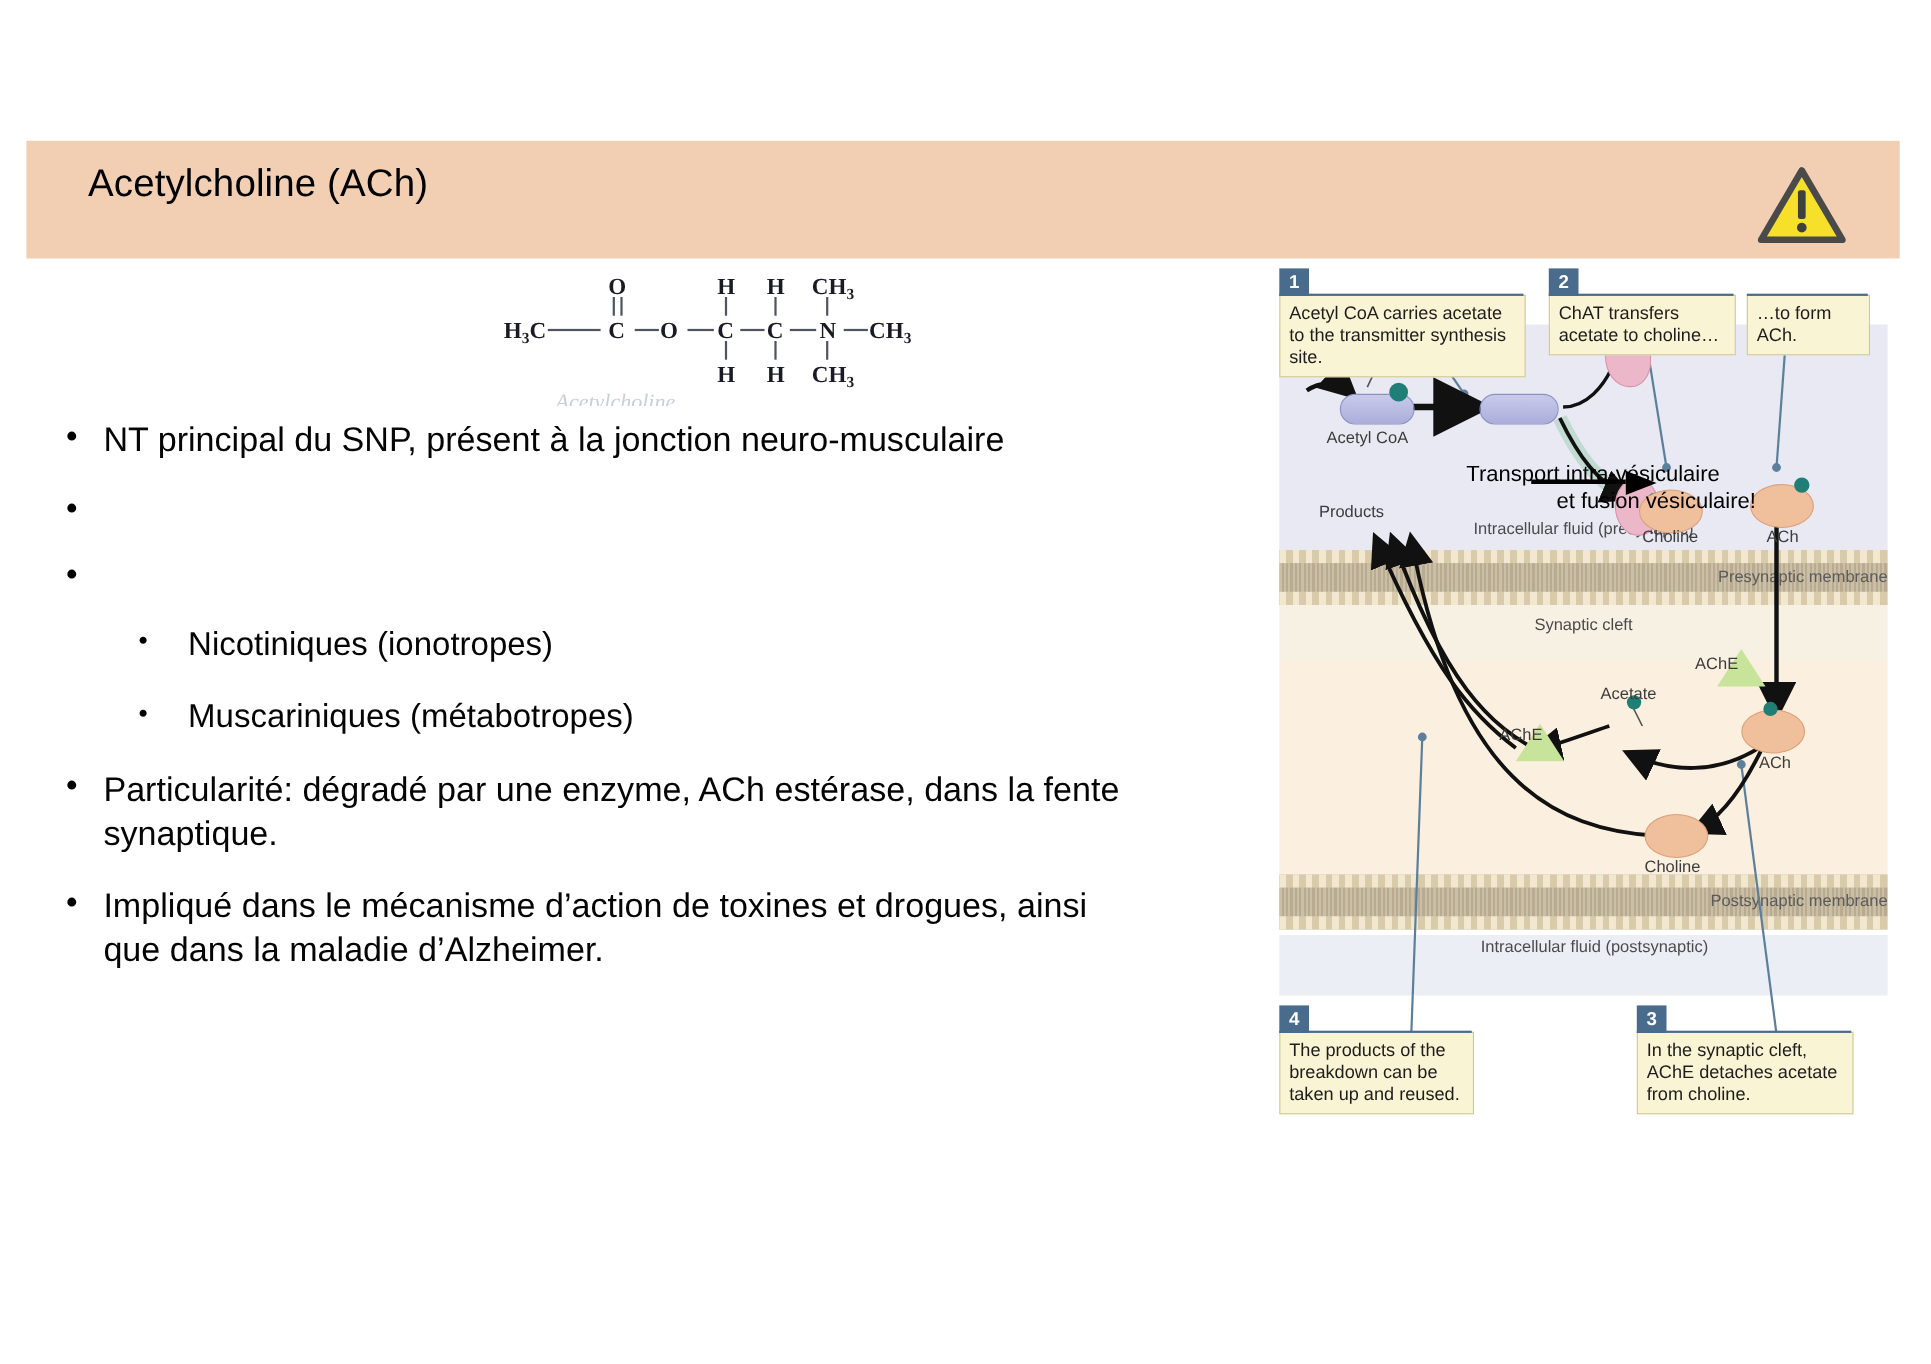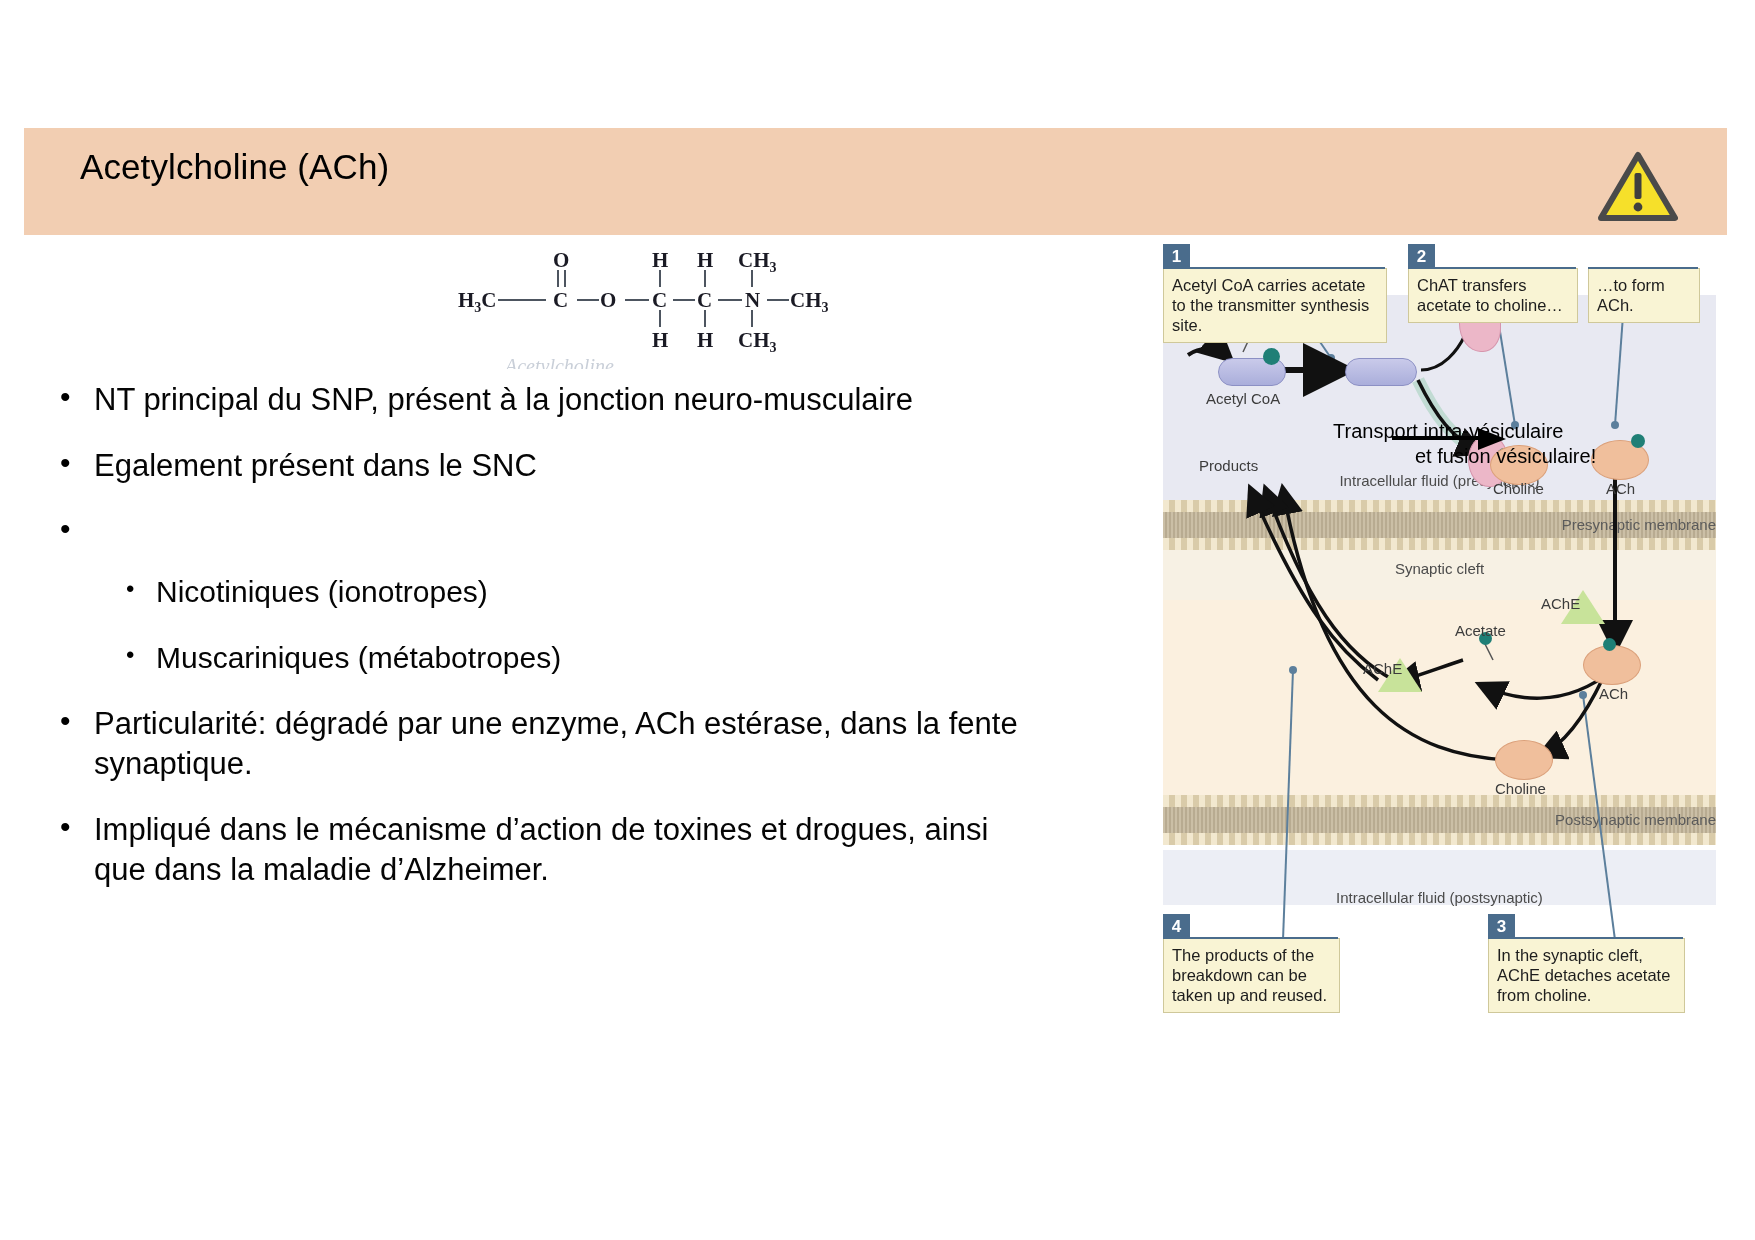--- a/index.html
+++ b/index.html
@@ -19,21 +19,21 @@
   .chem-caption{position:absolute;left:505px;top:355px;font-size:20px;color:#c9cfd8;font-family:"Liberation Serif",serif;
                 font-style:italic;overflow:hidden;height:14px;}
 
   
   .bullets{position:absolute;left:60px;top:380px;width:990px;}
   .b-row{display:flex;align-items:flex-start;margin-bottom:26px;}
   .b-dot{flex:0 0 auto;font-size:30px;line-height:34px;width:34px;text-align:left;color:#000;}
   .b-txt{font-size:31px;line-height:40px;color:#050505;font-family:"Liberation Sans",sans-serif;}
   .b-sub{margin-left:66px;}
   .b-sub .b-dot{font-size:24px;width:30px;}
-  .b-sub .b-txt{font-size:30px;}
+  .b-sub .b-txt{font-size:30px;margin-left:15px;}
   .b-wrap .b-txt{max-width:940px;}
 
   
   .diagram{position:absolute;left:1163px;top:240px;width:553px;height:720px;}
 
   .panel-top{position:absolute;left:0;top:55px;width:100%;height:205px;background:#e8e9f2;}
   .panel-cleft{position:absolute;left:0;top:310px;width:100%;height:50px;background:#f7f1e4;}
   .panel-post-out{position:absolute;left:0;top:360px;width:100%;height:195px;background:#fbf0df;}
   .panel-post-in{position:absolute;left:0;top:610px;width:100%;height:55px;background:#eceef5;}
 
@@ -114,21 +114,20 @@
 
 <div class="bullets">
 
   <div class="b-row b-wrap">
     <div class="b-dot">•</div>
     <div class="b-txt">NT principal du SNP, présent à la jonction neuro-musculaire</div>
   </div>
 
   <div class="b-row b-wrap">
     <div class="b-dot">•</div>
-    <div class="b-txt">Egalement présent dans le SNC</div>
   </div>
 
   <div class="b-row b-wrap">
     <div class="b-dot">•</div>
   </div>
 
   <div class="b-row b-sub">
     <div class="b-dot">•</div>
     <div class="b-txt">Nicotiniques (ionotropes)</div>
   </div>
@@ -167,21 +166,21 @@
   <div class="panel-post-out"></div>
 
   <div class="membrane" style="top:555px;">
     <div class="head-row" style="top:0;"></div>
     <div class="tails"></div>
     <div class="head-row" style="top:38px;"></div>
     <div class="mem-label">Postsynaptic membrane</div>
   </div>
 
   <div class="panel-post-in"></div>
-  <div class="cleft-label" style="top:649px;">Intracellular fluid (postsynaptic)</div>
+  <div class="cleft-label" style="top:612px;margin-left:10px;">Intracellular fluid (postsynaptic)</div>
   <div class="cleft-label" style="top:232px;">Intracellular fluid (presynaptic)</div>
 
   <svg style="position:absolute;left:0;top:0;" width="553" height="720">
     <defs>
       <marker id="ah" markerWidth="9" markerHeight="9" refX="7" refY="4.5" orient="auto">
         <path d="M0,0 L9,4.5 L0,9 z" fill="#111"></path>
       </marker>
     </defs>
 
     <line x1="120" y1="48" x2="168" y2="118" stroke="#5c7f9c" stroke-width="2"></line>

